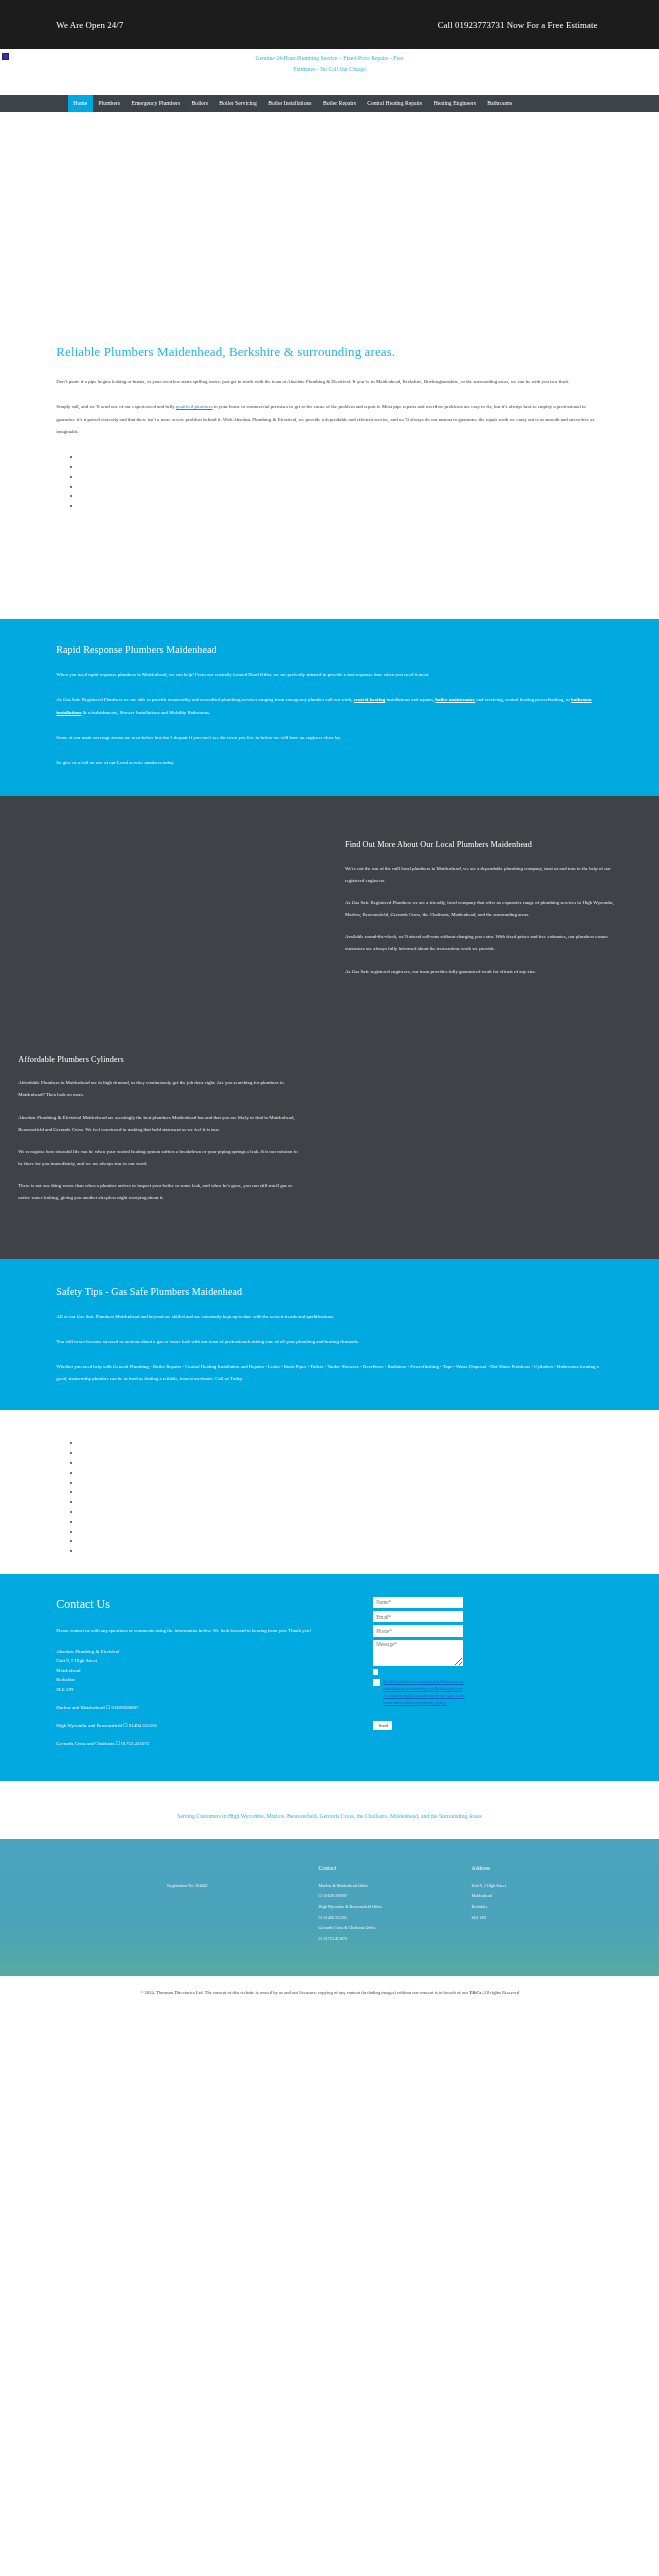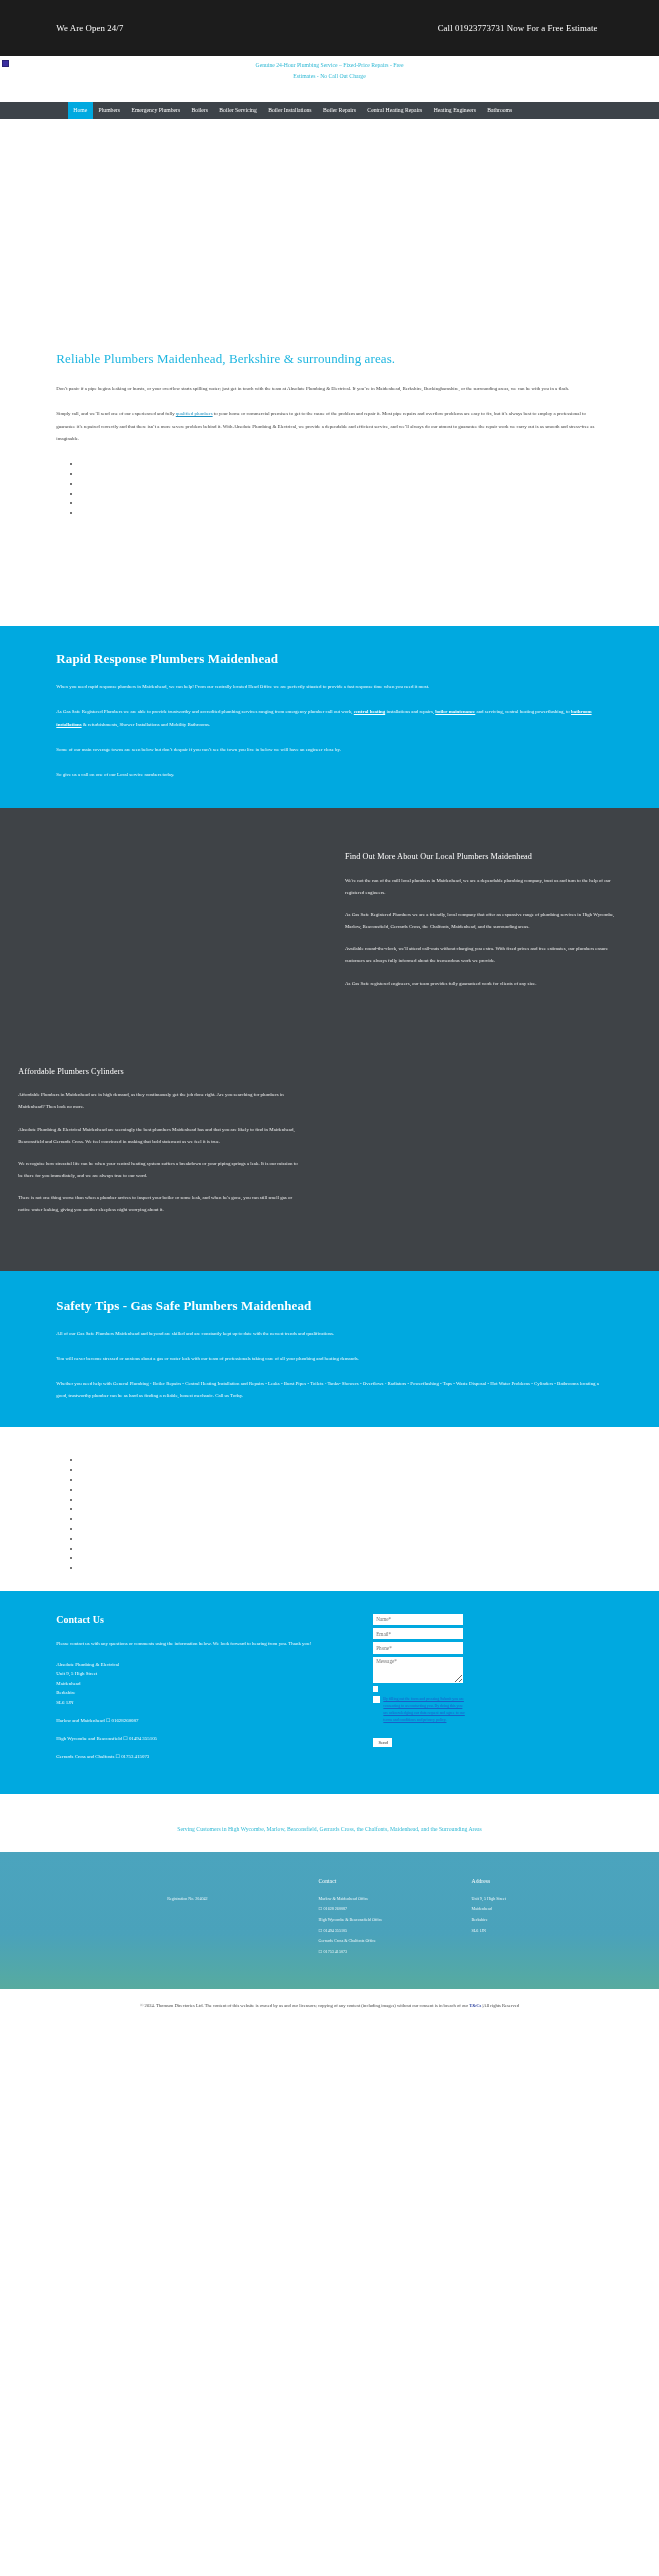--- a/index.html
+++ b/index.html
@@ -9,21 +9,21 @@
     width:659px;
     background:#ffffff;
     font-family:"Liberation Serif", "DejaVu Serif", serif;
     color:#333;
     -webkit-font-smoothing:antialiased;
   }
 
   
   .topbar{
     background:#1c1c1c;
-    height:56px;
+    height:49px;
     display:flex;
     position:relative;
   }
   .topbar-inner{
     width:567px; margin:0 auto;
     display:flex; align-items:center; justify-content:space-between;
     padding:0 10.3px;
   }
   .topbar-left{ color:#ffffff; font-size:8.8px; letter-spacing:0.1px; }
   .topbar-right{ color:#ffffff; font-size:8.8px; letter-spacing:0.1px; padding-right:5.2px;}
@@ -109,21 +109,21 @@
     color:#444;
   }
 
   
   .band-blue{
     background:#00a9e0;
     color:#ffffff;
     padding:25px 0 27px 0;
   }
   .band-blue h2{
-    font-size:13px; font-weight:bold;
+    font-size:10px; font-weight:normal;
     margin:0 0 14.4px 0;
     color:#ffffff;
     letter-spacing:0.1px;
   }
   .band-blue p{
     font-size:4.9px;
     line-height:2.55;
     margin:0 0 12.4px 0;
     color:#ffffff;
   }
@@ -158,21 +158,21 @@
     color:#ffffff;
     padding:23px 0 31px 0;
   }
   .contact-grid{
     width:567px; margin:0 auto; padding:0 10.3px;
     display:flex; align-items:flex-start;
   }
   .contact-left{ width:56%; }
   .contact-right{ width:44%; padding-left:10.3px; }
   .band-contact h2{
-    font-size:10px; font-weight:bold; margin:0 0 13.4px 0; color:#fff;
+    font-size:12px; font-weight:normal; margin:0 0 13.4px 0; color:#fff;
   }
   .band-contact p{
     font-size:4.9px; line-height:2.3; margin:0 0 10.3px 0; color:#fff;
   }
   .addr-line{ font-size:4.9px; line-height:1.95; color:#fff;}
   .phone-line{ font-size:4.9px; line-height:2.1; margin:7.2px 0 0 0; color:#fff;}
   .phone-line .ico{ font-family:"DejaVu Sans", sans-serif; }
 
   .form-field{
     display:block;

